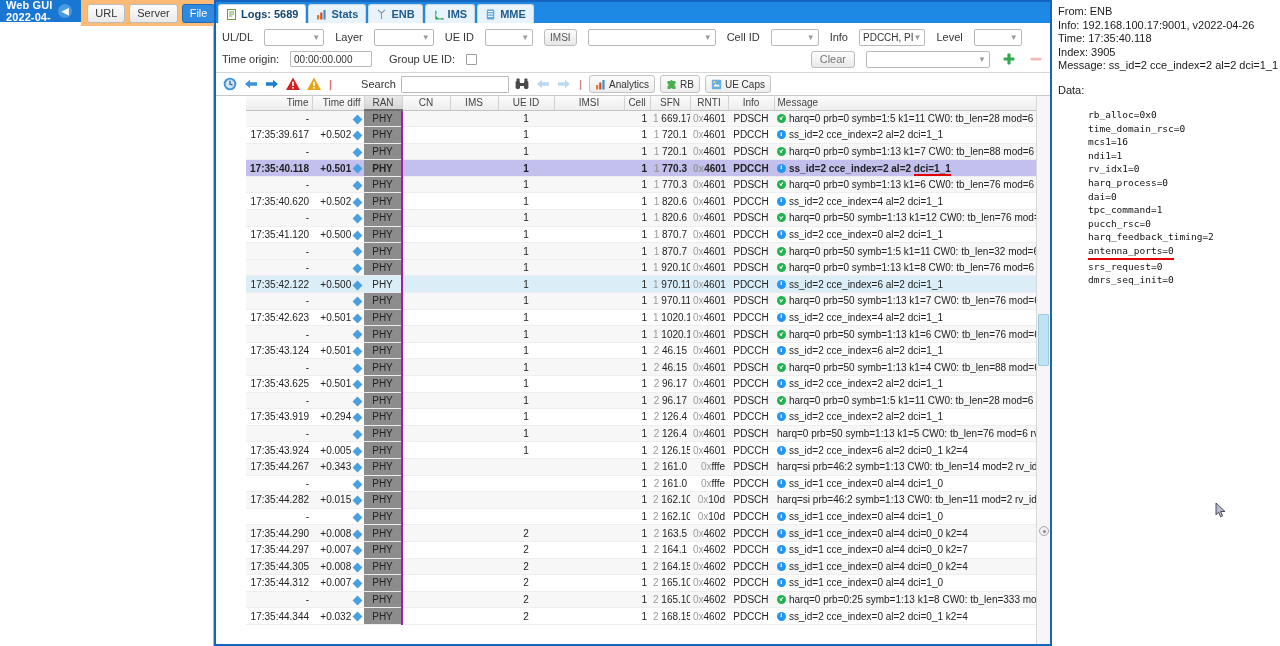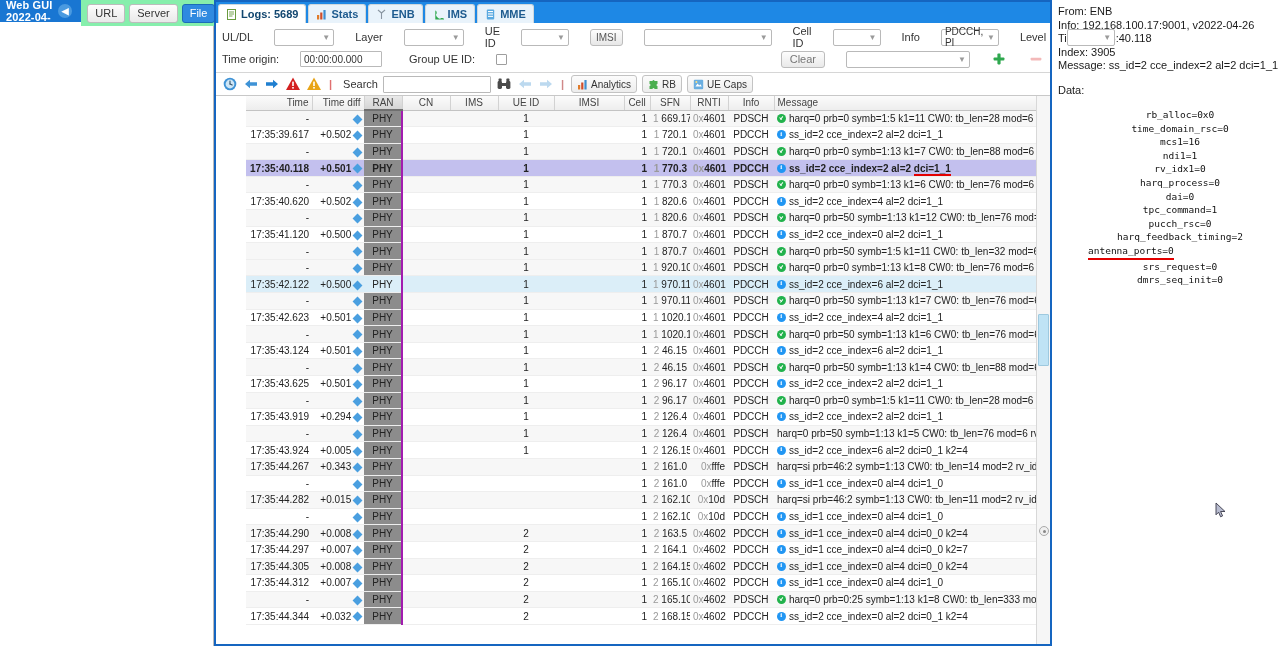--- a/index.html
+++ b/index.html
@@ -22,21 +22,21 @@
     font-weight: bold; font-size: 11px; letter-spacing: 0.1px;
   }
   .sb-title .t { flex: 1; }
   .collapse-ic {
     width: 14px; height: 14px; border-radius: 50%;
     background: #4a9ae0; color:#fff; display:flex; align-items:center;justify-content:center;
     font-size: 9px; line-height: 1; margin-right: 3px;
   }
   .sb-btnrow {
     height: 26px; display: flex; align-items: center; gap: 4px;
-    padding: 0 6px; background: #86efac;
+    padding: 0 6px; background: #fdba74;
   }
   .btn {
     background: linear-gradient(#fdfdfd,#e9e9e9);
     border: 1px solid #bcbcbc; border-radius: 3px;
     padding: 2px 7px; font-size: 11px; color: #333; cursor: pointer;
     line-height: 13px;
   }
   .btn.active { background: #2f8ae0; border-color:#1b6cb8; color:#fff; }
   .btn-spacer { flex: 1; }
 
@@ -83,21 +83,21 @@
   .tab {
     height: 19px; background: #e9f3fb; border: 1px solid #cfd8dd; border-bottom:none;
     border-radius: 3px 3px 0 0; margin-right: 2px; padding: 0 7px;
     display:flex; align-items:center; gap:4px;
     font-size: 11px; font-weight: bold; color: #1e5b8f; cursor:pointer;
   }
   .tab.active { background: #ffffff; color: #11466f; }
   .tabicon { width:11px;height:11px;display:inline-block;}
 
   .filterbar { background:#fff; border-bottom:1px solid #d6d6d6; padding: 3px 6px 2px 6px; }
-  .frow { display:flex; align-items:center; gap:21px; height:22px; }
+  .frow { display:flex; align-items:center; gap:11px; height:22px; }
   .flabel { font-size:11px; color:#333; }
   .fsel {
     height:17px; min-width:54px; border:1px solid #b9b9b9; background:#fff;
     border-radius:2px; display:flex;align-items:center;justify-content:space-between;
     padding:0 3px; font-size:10px; color:#333; cursor:pointer;
   }
   .fsel .caret { color:#9a9a9a; font-size:8px; }
   .fsel.w60{min-width:60px;}
   .fsel.w48{min-width:48px;}
   .imsibtn {
@@ -159,21 +159,21 @@
   
   #detail {
     width: 228px; height: 646px; background:#fff;
     border-left:2px solid #1565c0;
     padding: 5px 6px; overflow:hidden;
   }
   .dline { font-size:11px; color:#1a1a1a; line-height:13.5px; white-space:nowrap; }
   .dgap { height: 11px; }
   .dmono {
     font-family:"DejaVu Sans Mono", monospace; font-size:9.5px; color:#111;
-    line-height: 13.6px; padding-left: 30px; white-space:nowrap;text-align:center;
+    line-height: 13.6px; padding-left: 30px; white-space:nowrap;
   }
   .dmono.ul { border-bottom:2px solid #e30000; display:inline-block; padding-left:0; margin-left:30px;}
   .cursor { position:absolute; left:1215px; top:502px; width:12px; height:16px; pointer-events:none;}
 </style>
 </head>
 <body>
 
 <div id="app">
 
   <div id="sidebar">
@@ -541,21 +541,21 @@
           </svg>
       </span>
       <span class="ic">
         <svg width="16" height="16" viewBox="0 0 16 16">
             <path d="M8 1.6L15 14H1z" fill="#e8a417"></path>
             <rect x="7.2" y="5.6" width="1.6" height="4.4" fill="#fff"></rect>
             <rect x="7.2" y="11" width="1.6" height="1.6" fill="#fff"></rect>
           </svg>
       </span>
       <span class="sep">|</span>
-      <span class="flabel" style="margin-left:4px">Search</span>
+      <span class="flabel" style="margin-left:22px">Search</span>
       <input class="txtin" style="width: 108px; height: 17px;" value="">
       <span class="ic">
         <svg width="16" height="16" viewBox="0 0 16 16">
             <g fill="#4a4a4a">
               <rect x="1.6" y="5" width="4.4" height="8" rx="1.4"></rect>
               <rect x="10" y="5" width="4.4" height="8" rx="1.4"></rect>
               <rect x="6" y="7" width="4" height="3"></rect>
               <rect x="2.6" y="2.6" width="3" height="3" rx="0.6"></rect>
               <rect x="10.4" y="2.6" width="3" height="3" rx="0.6"></rect>
             </g>

